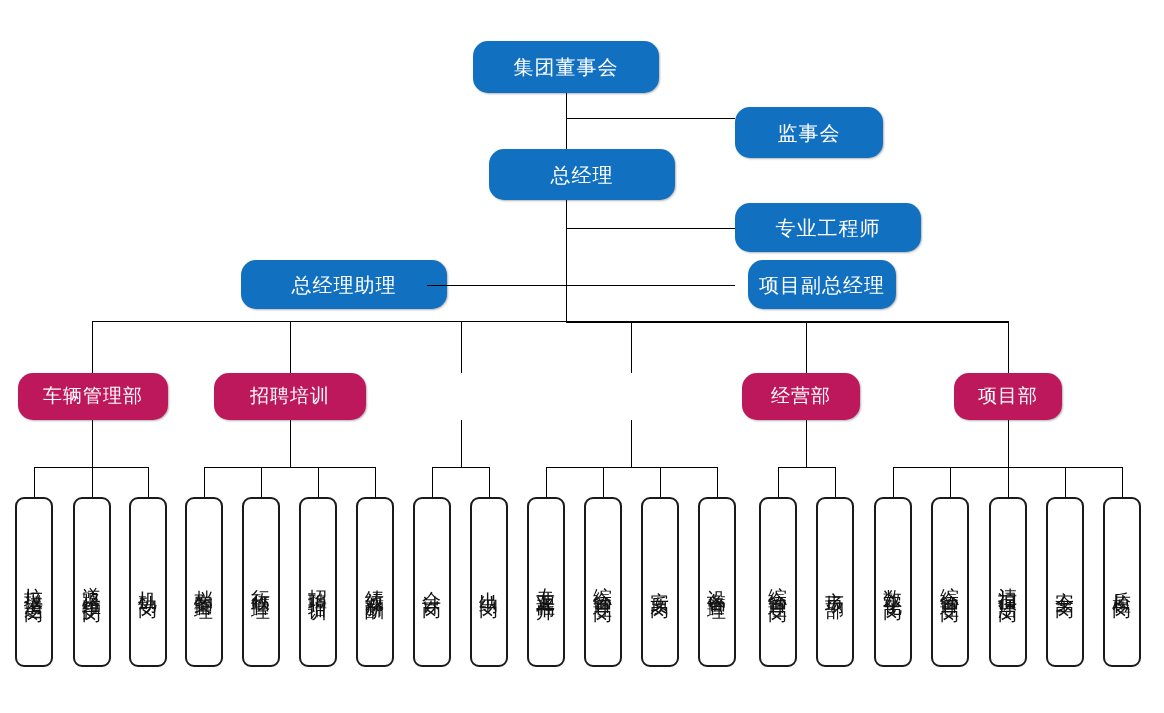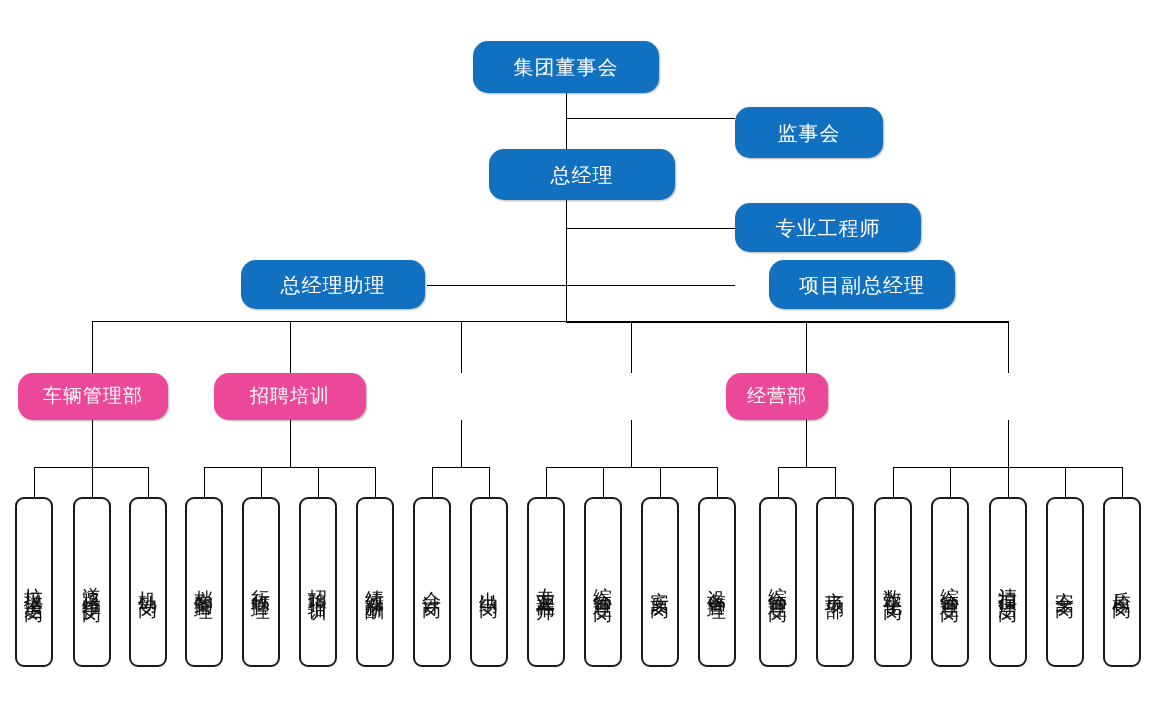--- a/index.html
+++ b/index.html
@@ -40,21 +40,21 @@
     line-height: 1.1;
     white-space: nowrap;
     letter-spacing: 1px;
   }
   .box-exec {
     background: #1270C0;
     font-size: 20px;
     box-shadow: 1px 1px 2px rgba(120,120,120,0.55);
   }
   .box-dept {
-    background: #ec4899;
+    background: #be185d;
     font-size: 19px;
     box-shadow: 1px 1px 2px rgba(120,120,120,0.55);
   }
 
   
   .leaf {
     position: absolute;
     top: 497px;
     height: 170px;
     width: 38px;
@@ -91,25 +91,25 @@
   </div>
 
   <div class="box box-exec" style="left:473px; top:149px; width:186px; height:51px;margin-left:16px;">
     <span>总经理</span>
   </div>
 
   <div class="box box-exec" style="left:735px; top:203px; width:186px; height:49px;">
     <span>专业工程师</span>
   </div>
 
-  <div class="box box-exec" style="left:769px; top:260px; width:186px; height:49px;">
+  <div class="box box-exec" style="left:748px; top:260px; width:148px; height:49px;">
     <span>项目副总经理</span>
   </div>
 
-  <div class="box box-exec" style="left:241px; top:260px; width:184px; height:49px;">
+  <div class="box box-exec" style="left:241px; top:260px; width:206px; height:49px;">
     <span>总经理助理</span>
   </div>
 
   <div class="line v" style="left:566px; top:93px; height:56px;"></div>
 
   <div class="line h" style="left:566px; top:118px; width:169px;"></div>
 
   <div class="line v" style="left:566px; top:200px; height:122px;"></div>
 
   <div class="line h" style="left:566px; top:228px; width:169px;"></div>
@@ -150,29 +150,32 @@
 
   <div class="line v" style="left:631px; top:321px; height:52px;"></div>
   <div class="line v" style="left:631px; top:420px; height:47px;"></div>
   <div class="line h" style="left:546px; top:467px; width:172px;"></div>
   <div class="line v" style="left:546px; top:467px; height:30px;"></div>
   <div class="line v" style="left:603px; top:467px; height:30px;"></div>
   <div class="line v" style="left:660px; top:467px; height:30px;"></div>
   <div class="line v" style="left:717px; top:467px; height:30px;"></div>
 
   <div class="line v" style="left:806px; top:321px; height:52px;"></div>
-  <div class="box box-dept" style="left:726px; top:373px; width:102px; height:47px;">
+  <div class="box box-dept" style="left:742px; top:373px; width:118px; height:47px;">
     <span>经营部</span>
   </div>
   <div class="line v" style="left:806px; top:420px; height:47px;"></div>
   <div class="line h" style="left:778px; top:467px; width:58px;"></div>
   <div class="line v" style="left:778px; top:467px; height:30px;"></div>
   <div class="line v" style="left:835px; top:467px; height:30px;"></div>
 
   <div class="line v" style="left:1008px; top:321px; height:52px;"></div>
+  <div class="box box-dept" style="left:954px; top:373px; width:108px; height:47px;">
+    <span>项目部</span>
+  </div>
   <div class="line v" style="left:1008px; top:420px; height:47px;"></div>
   <div class="line h" style="left:893px; top:467px; width:229px;"></div>
   <div class="line v" style="left:893px; top:467px; height:30px;"></div>
   <div class="line v" style="left:950px; top:467px; height:30px;"></div>
   <div class="line v" style="left:1008px; top:467px; height:30px;"></div>
   <div class="line v" style="left:1065px; top:467px; height:30px;"></div>
   <div class="line v" style="left:1122px; top:467px; height:30px;"></div>
 
   <div class="leaf" style="left:15px;">
     <span class="vtext">垃圾清运岗</span>

